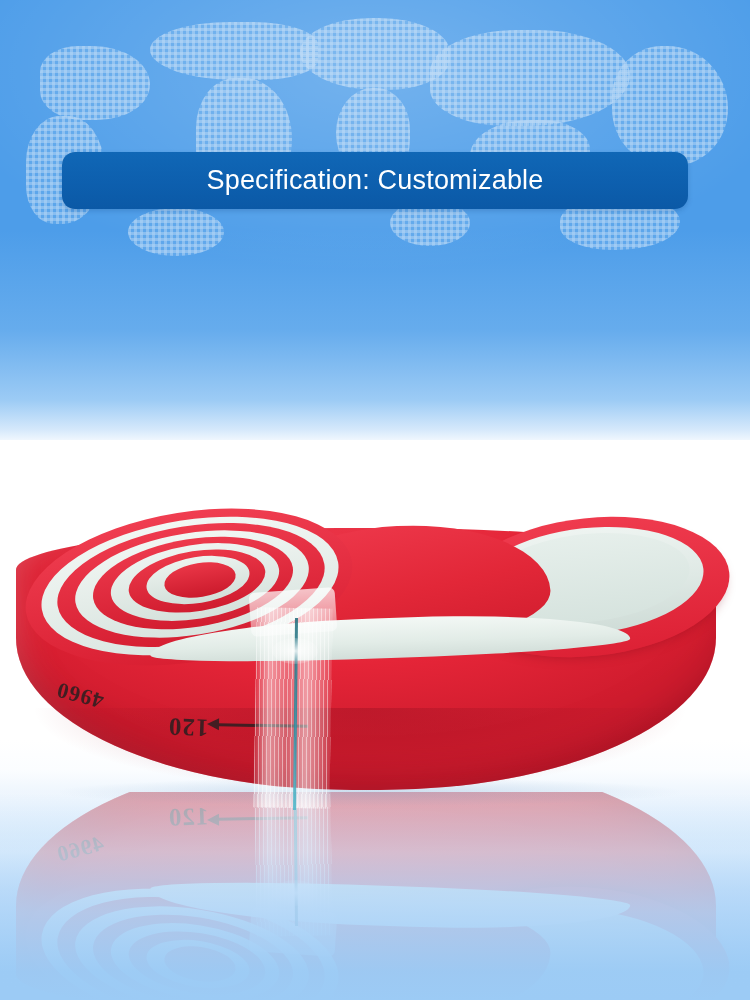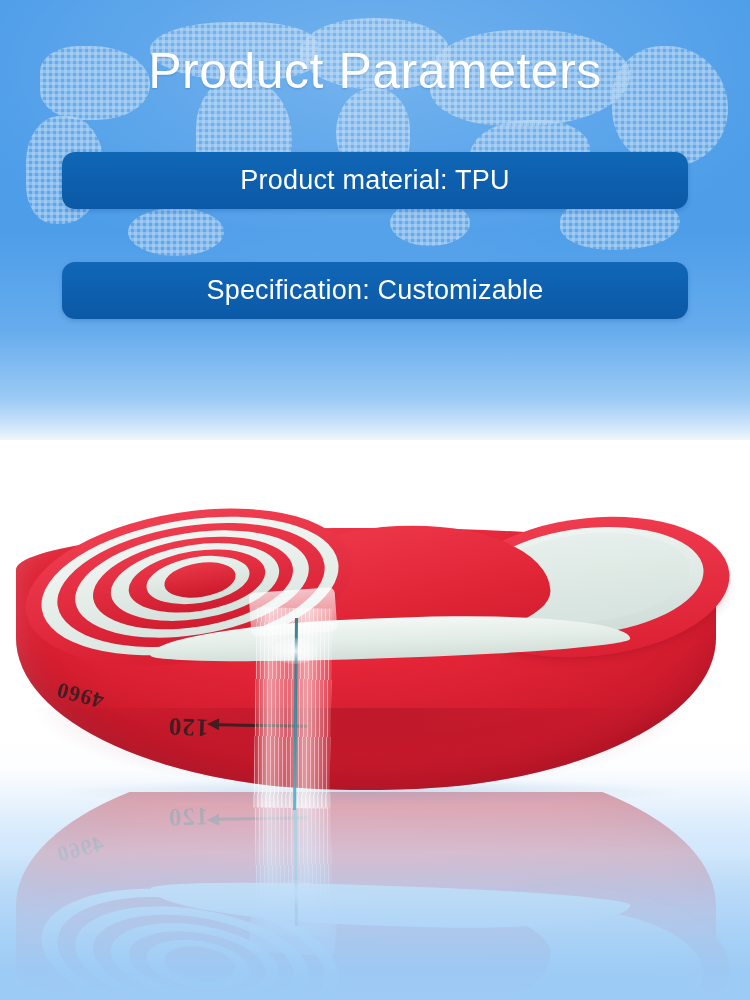--- a/index.html
+++ b/index.html
@@ -379,28 +379,24 @@
       <div class="blob" style="left:336px; top:88px;  width:74px;  height:92px;  border-radius:52% 48% 46% 54%;"></div>
       <div class="blob" style="left:430px; top:30px;  width:200px; height:96px;  border-radius:48% 52% 58% 42%;"></div>
       <div class="blob" style="left:470px; top:120px; width:120px; height:72px;  border-radius:55% 45% 45% 55%;"></div>
       <div class="blob" style="left:612px; top:46px;  width:116px; height:120px; border-radius:45% 55% 50% 50%;"></div>
       <div class="blob" style="left:560px; top:196px; width:120px; height:54px;  border-radius:50% 50% 55% 45%;"></div>
       <div class="blob" style="left:128px; top:208px; width:96px;  height:48px;  border-radius:50% 50% 50% 50%;"></div>
       <div class="blob" style="left:390px; top:200px; width:80px;  height:46px;  border-radius:50%;"></div>
     </div>
     <div class="header-glow"></div>
 
-    <div class="page-title">Product Parameters</div>
   </div>
 
   <div class="bars">
 
-    <div class="info-bar">
-      <span class="bar-text">Product material: TPU</span>
-    </div>
 
 
     <div class="info-bar">
       <span class="bar-text">Specification: Customizable</span>
     </div>
 
   </div>
 
   <div class="photo">
 

